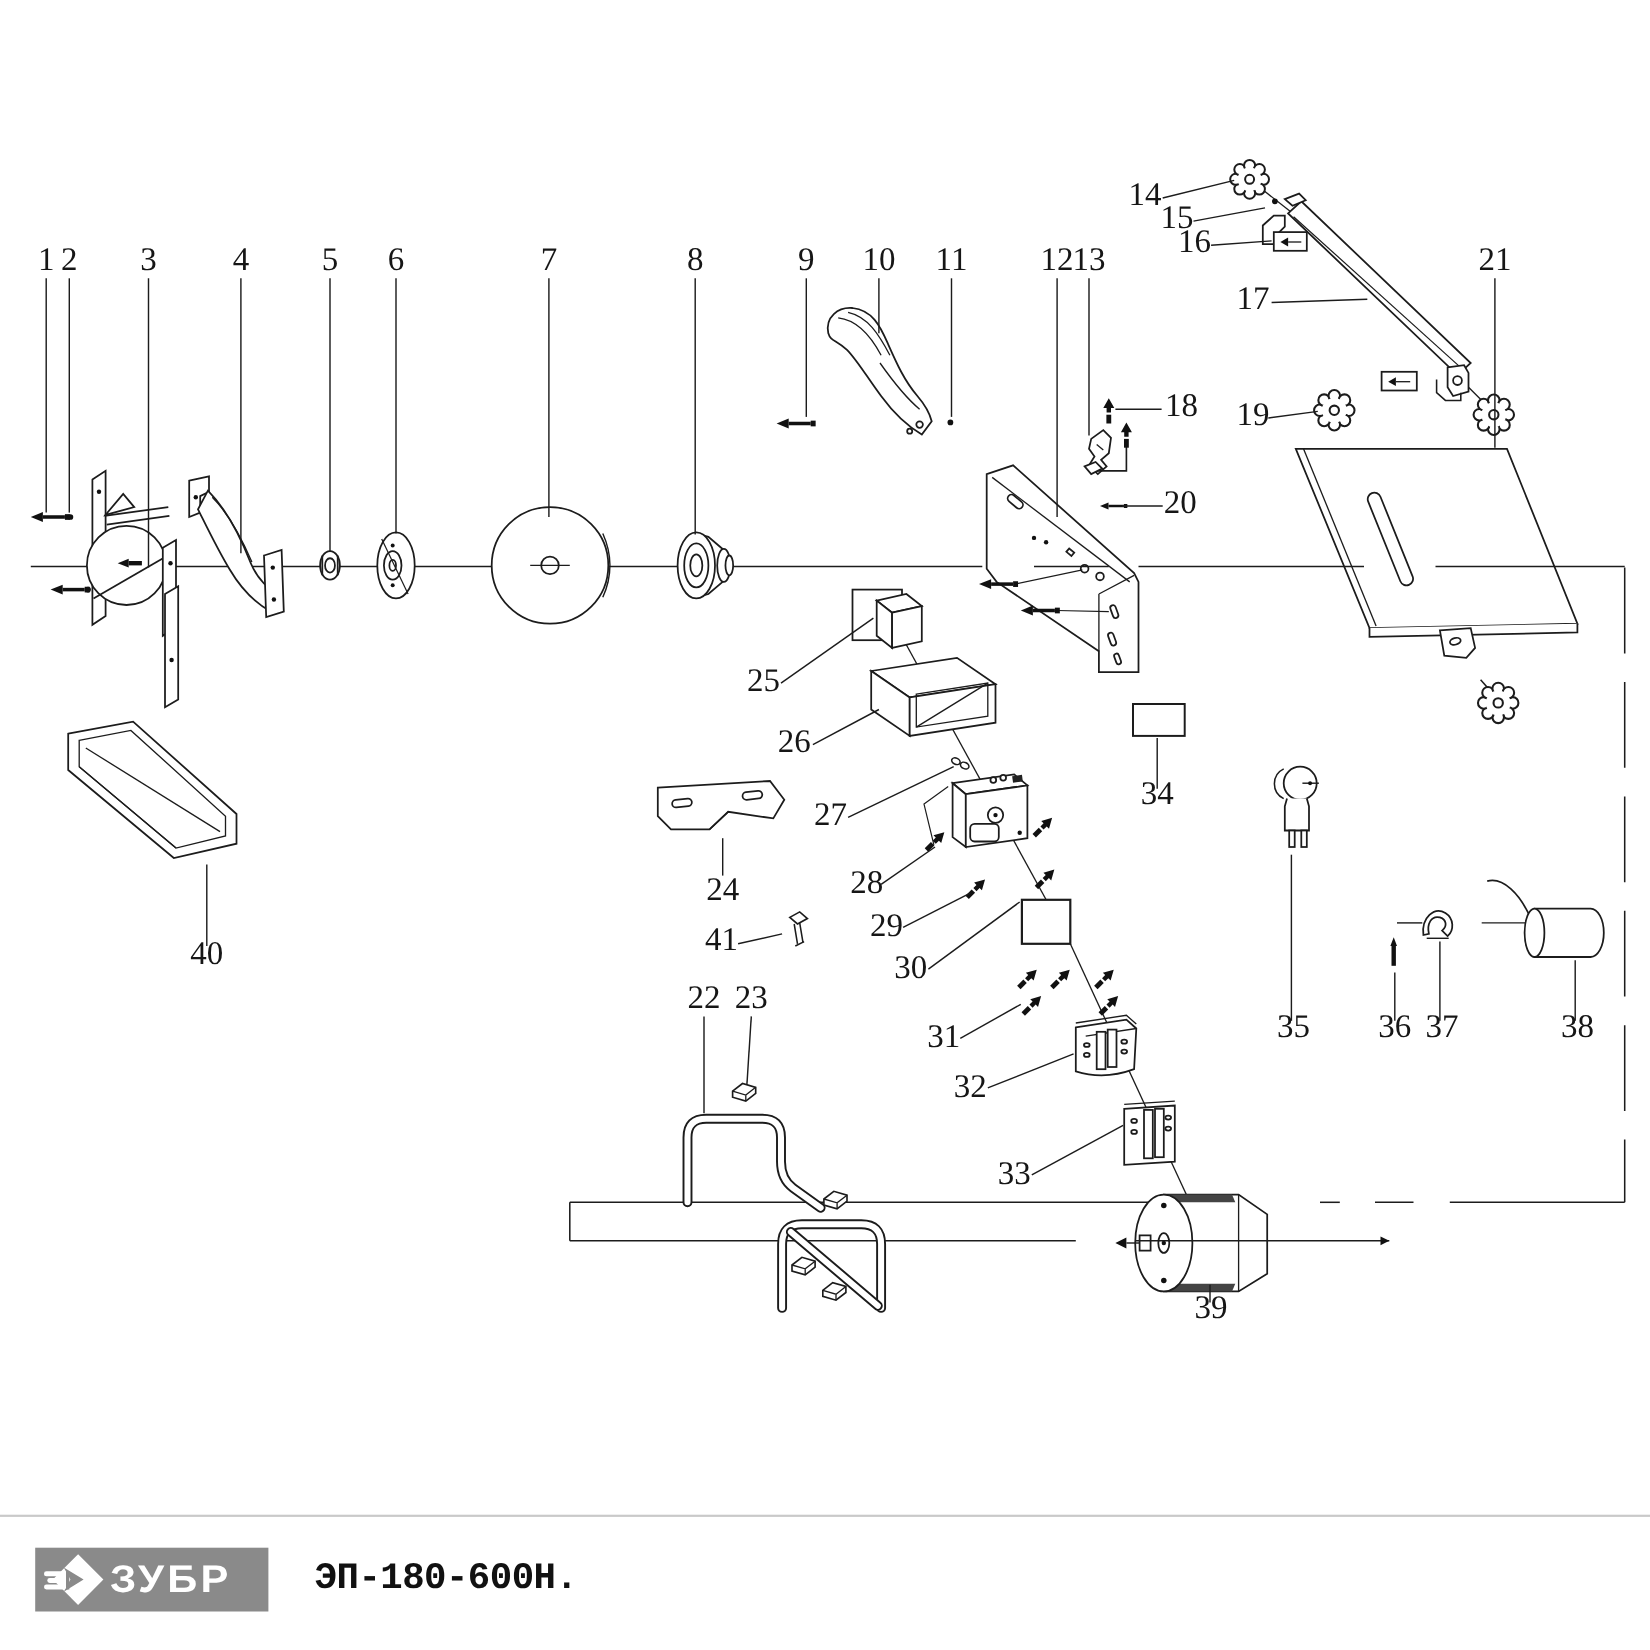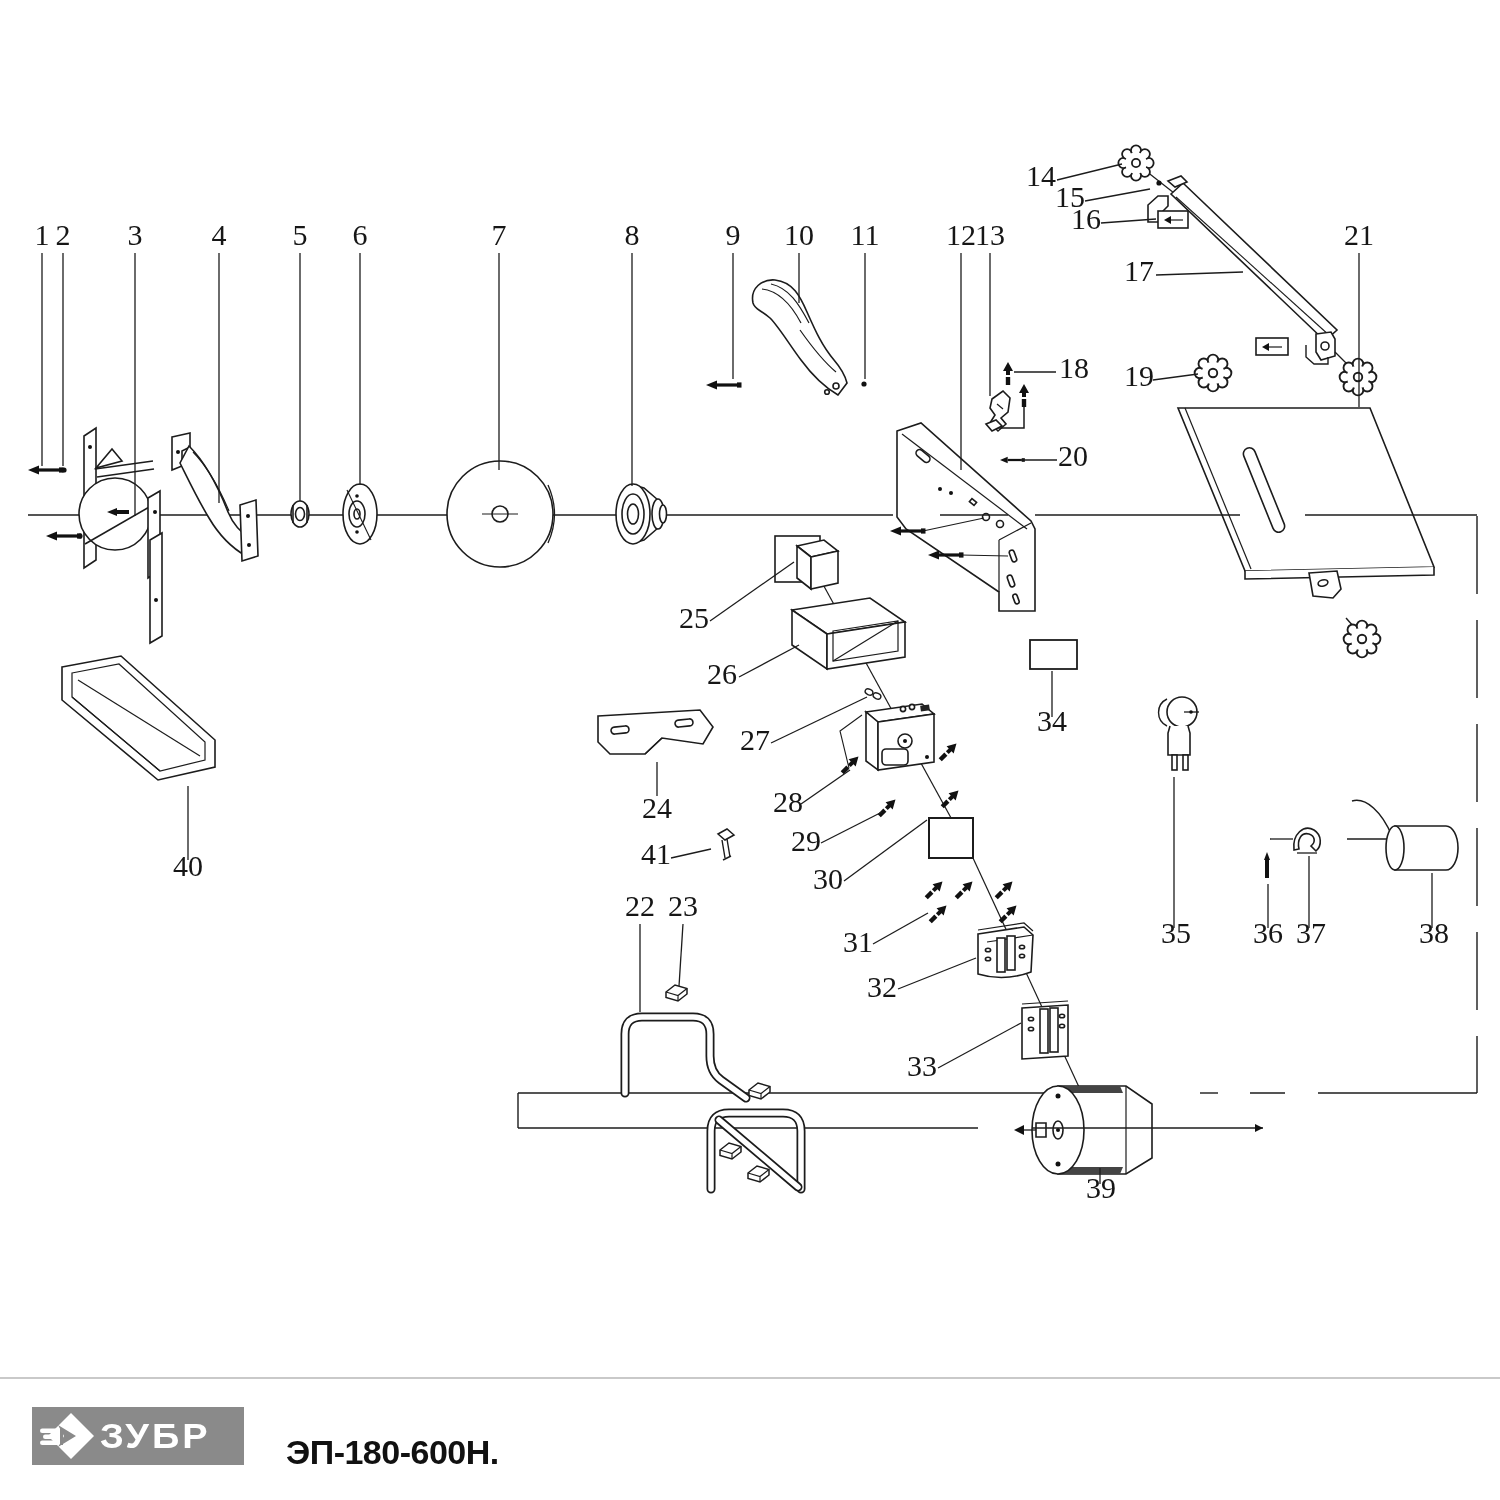--- a/index.html
+++ b/index.html
@@ -6,21 +6,21 @@
   #page{position:relative;width:1500px;height:1500px;background:#fff;overflow:hidden;
         font-family:"Liberation Sans",sans-serif;}
   #diagram{position:absolute;left:0;top:0;}
   svg .lbl{font-family:"Liberation Serif","DejaVu Serif",serif;font-size:30px;fill:#161616;}
   #sep{position:absolute;left:0;top:1377px;width:1500px;border-top:2px solid #c9c9c9;}
   #footer{position:absolute;left:0;top:1400px;width:1500px;height:100px;}
   #logo{position:absolute;left:32px;top:7px;width:212px;height:58px;background:#8a8a8a;
         display:flex;align-items:center;justify-content:flex-start;}
   #logo .brand{color:#fff;font-weight:bold;font-size:38px;letter-spacing:3px;
         font-family:"Liberation Sans",sans-serif;line-height:1;transform:scaleY(.92);}
-  #titleline{position:absolute;left:286px;top:0;height:72px;display:flex;align-items:flex-end;}
+  #titleline{position:absolute;left:286px;top:0;height:72px;display:flex;align-items:center;font-family:Liberation Mono, monospace;}
   #titleline .model{font-weight:bold;font-size:34px;color:#111;letter-spacing:-0.5px;}
   #titleline .subtitle{font-size:31px;color:#1c1c1c;margin-left:10px;letter-spacing:-0.5px;}
 </style>
 </head>
 <body>
 
 <div id="page">
 <svg id="diagram" width="1500" height="1378" viewBox="0 0 1500 1378">
   <defs>
     <g id="sarr">

